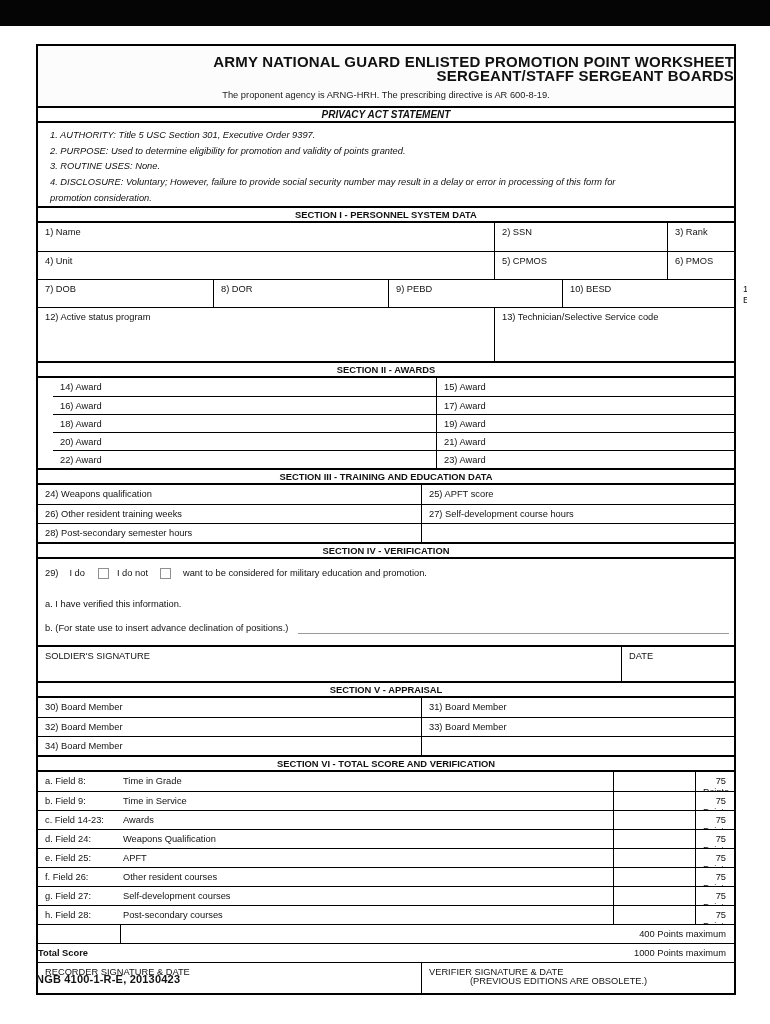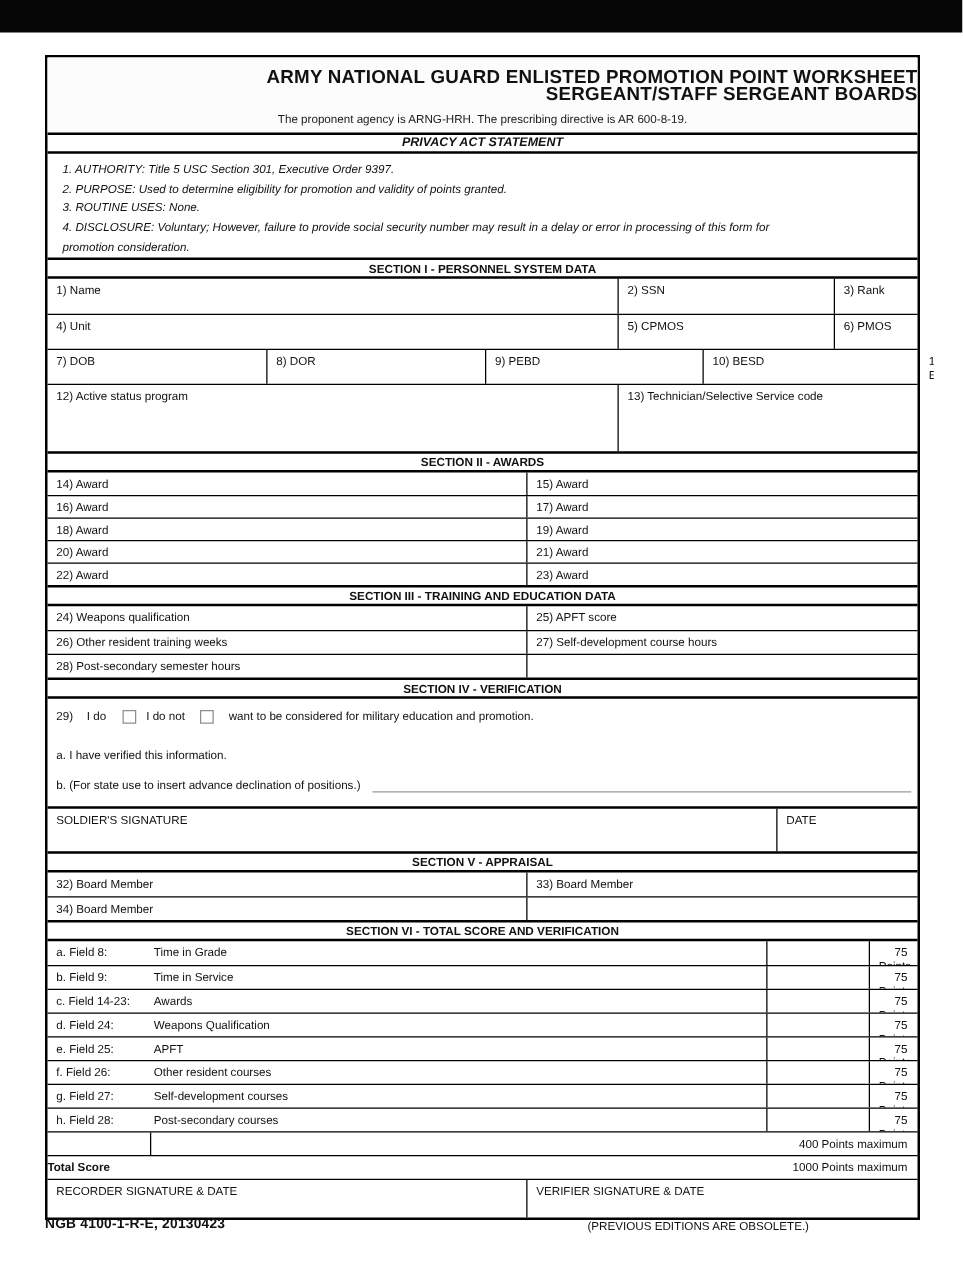--- a/index.html
+++ b/index.html
@@ -30,21 +30,21 @@
 
   
   .pbody { height: 85px; padding: 5px 10px 0 12px; font-style: italic; font-size: 9.3px; }
   .pbody div { line-height: 15.7px; white-space: nowrap; }
 
   
   .row { display: flex; gap: 34px; }
   .row + .row { border-top: 1px solid #000; }
   .cell { padding: 4px 4px 0 7px; font-size: 9.3px; line-height: 11px; overflow: hidden; }
   .cell + .cell { border-left: 1px solid #000; }
-  .h28 { height: 28px; } .h49 { height: 54px; } .h18 { height: 18px; }
+  .h28 { height: 28px; } .h49 { height: 54px; } .h18 { height: 18px; margin-left: 15px; }
   .h19 { height: 19px; } .h34 { height: 34px; } .h31 { height: 31px; }
   .w422 { width: 422px; flex: none; } .w139 { width: 139px; flex: none; }
   .w141 { width: 141px; flex: none; } .w140 { width: 140px; flex: none; }
   .w349 { width: 349px; flex: none; } .w549 { width: 549px; flex: none; }
   .w541 { width: 541px; flex: none; } .w48 { width: 48px; flex: none; }
   .grow { flex: 1 1 auto; }
 
   
   .vbody { height: 79px; font-size: 9.3px; }
   .vline { margin-left: 7px; line-height: 11px; }
@@ -178,20 +178,24 @@
   <div>
     <div class="row h34">
       <div class="cell w549">SOLDIER'S SIGNATURE</div>
       <div class="cell grow">DATE</div>
     </div>
   </div>
 
   <div class="bar">SECTION V - APPRAISAL</div>
   <div>
     <div class="row h19">
+      <div class="cell w349">30) Board Member</div>
+      <div class="cell grow">31) Board Member</div>
+    </div>
+    <div class="row h19">
       <div class="cell w349">32) Board Member</div>
       <div class="cell grow">33) Board Member</div>
     </div>
     <div class="row h19">
       <div class="cell w349">34) Board Member</div>
       <div class="cell grow"></div>
     </div>
   </div>
 
   <div class="bar">SECTION VI - TOTAL SCORE AND VERIFICATION</div>

